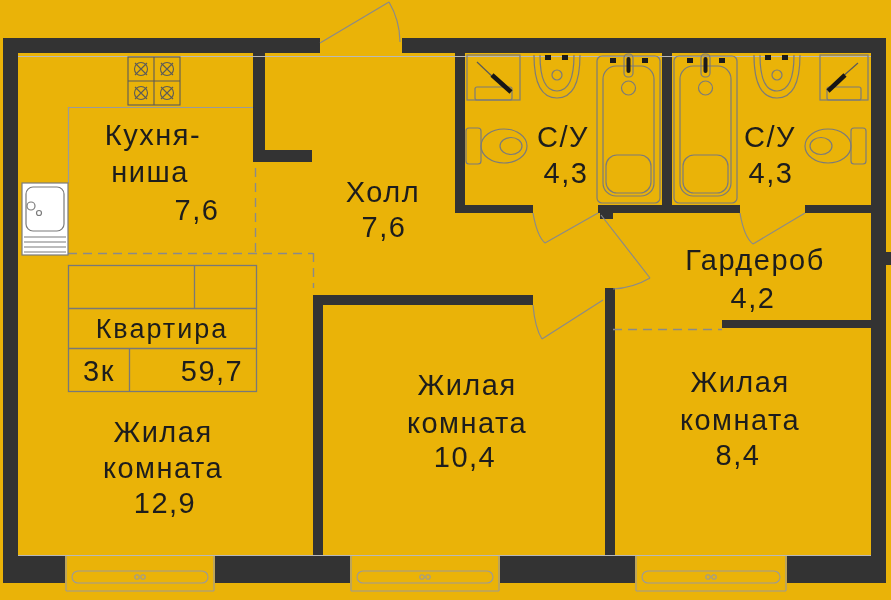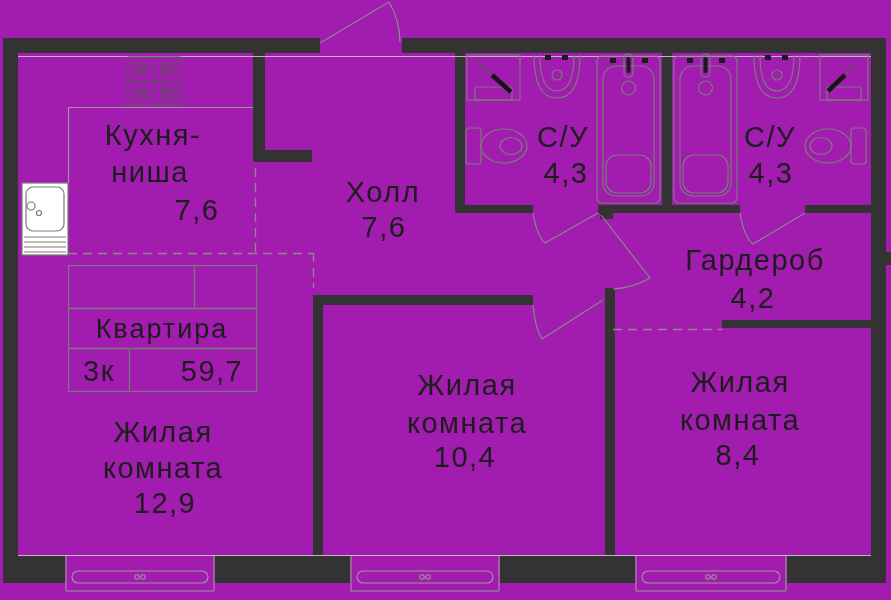--- a/index.html
+++ b/index.html
@@ -1,16 +1,16 @@
 <!DOCTYPE html>
 <html><head>
 <meta charset="utf-8">
 <style>
   html,body{margin:0;padding:0;background:#ffffff;}
-  .stage{position:relative;width:891px;height:600px;background:#a21caf;overflow:hidden;}
+  .stage{position:relative;width:891px;height:600px;background:#eab308;overflow:hidden;}
   svg{display:block;}
   .thinface{stroke:#b9b9b9;stroke-width:1;fill:none;}
   .zoneline{stroke:#9a9a9a;stroke-width:1.2;fill:none;}
   .dash{stroke:#8a8a8a;stroke-width:1.4;fill:none;stroke-dasharray:9 6;}
   .fixture{stroke:#7b7b7b;stroke-width:1.2;fill:#ffffff;}
   .fixture-open{stroke:#7b7b7b;stroke-width:1.2;fill:none;}
   .stove{stroke:#5a5a5a;stroke-width:1.1;fill:none;}
   .ink{fill:#1b1b1b;stroke:none;}
   .door{stroke:#8a8a8a;stroke-width:1.2;fill:none;}
   .window-line{stroke:#9a9a9a;stroke-width:1.1;fill:none;}

